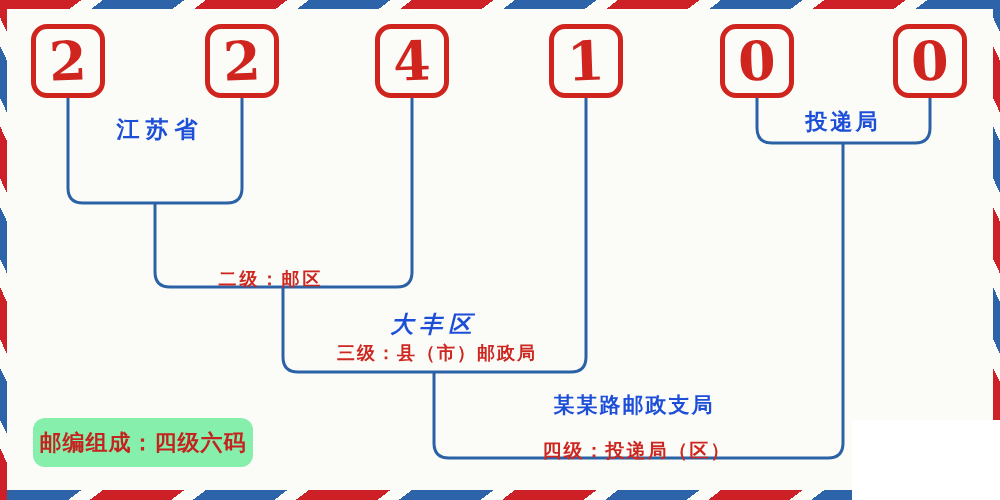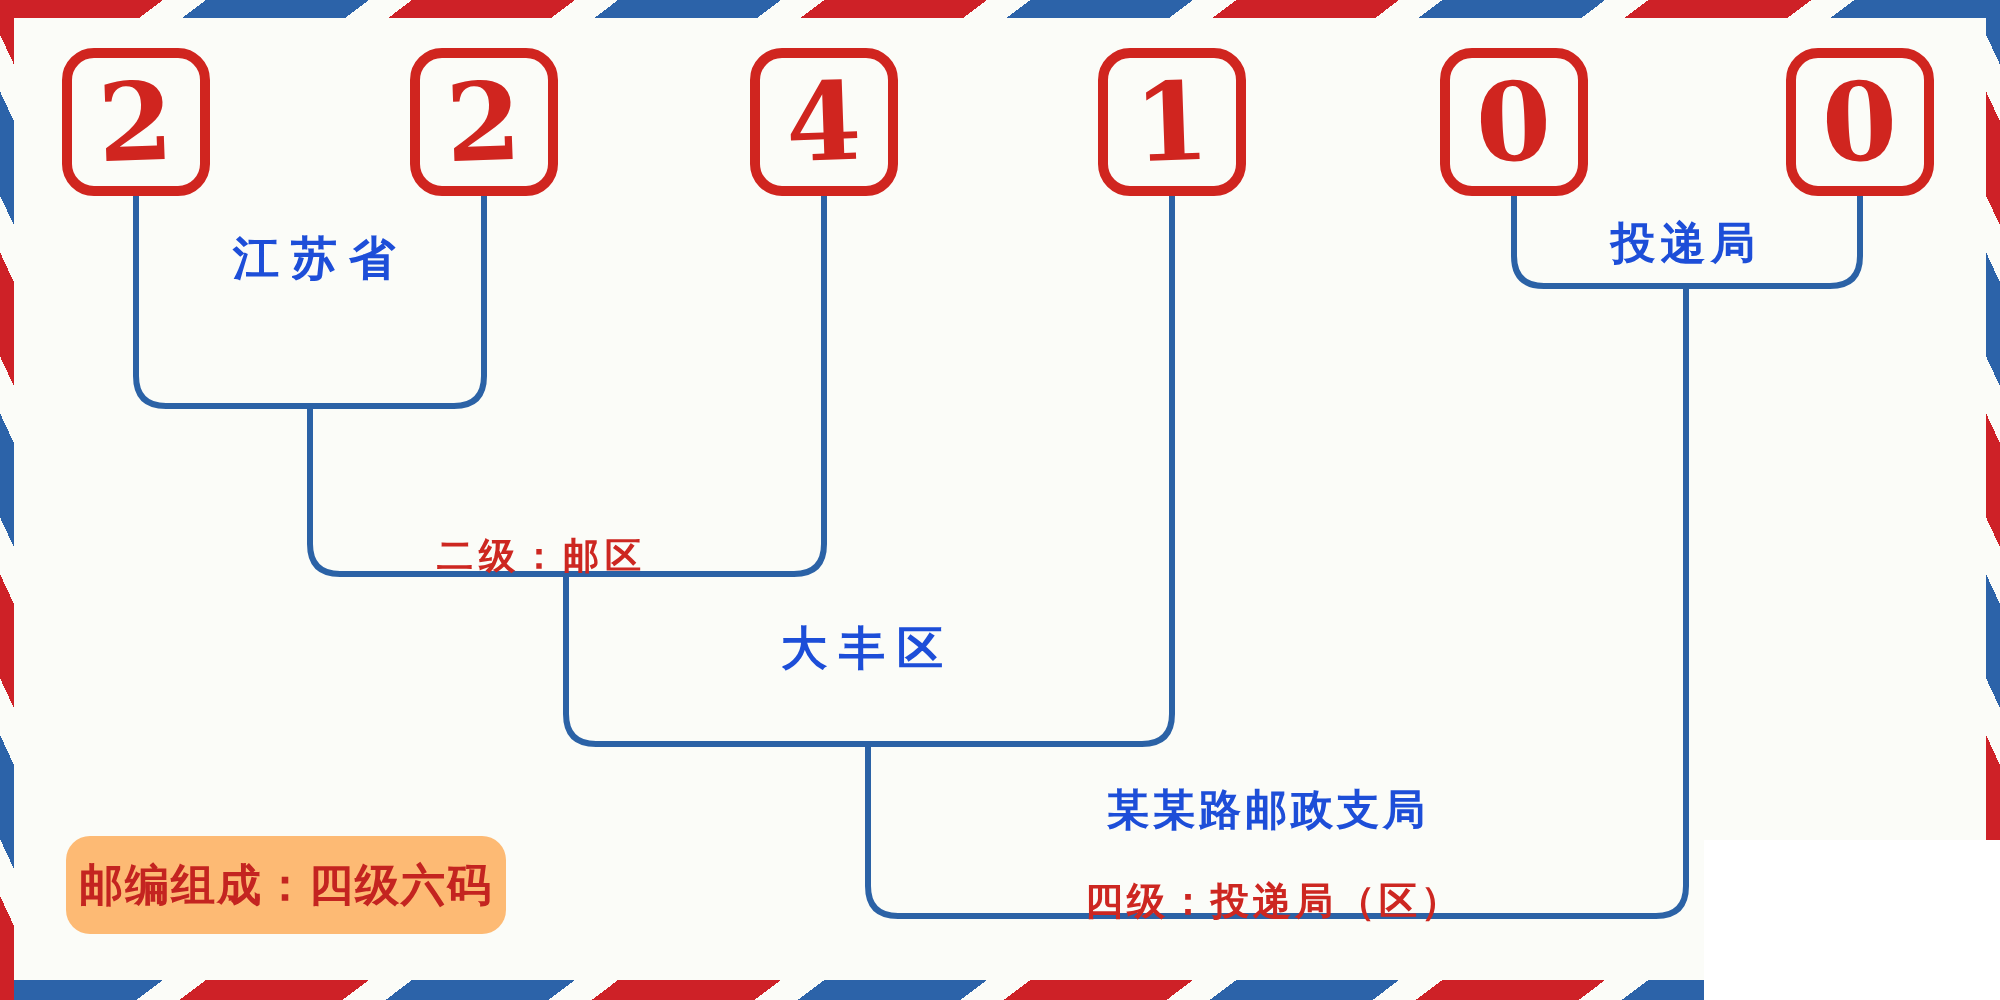--- a/index.html
+++ b/index.html
@@ -57,29 +57,29 @@
   
   .lbl{position:absolute;text-align:center;font-weight:700;}
   .lbl-blue{color:#1d4ed8;}
   .lbl-red{color:#cd2721;}
   .region-title{font-size:23px;letter-spacing:6px;}
   .region-desc{font-size:18px;letter-spacing:2px;line-height:23px;white-space:pre-line;}
   .lv1-region{left:85px;top:114px;width:150px;}
   .lv1-desc{left:70px;top:146px;width:180px;}
   .lv2-region{left:210px;top:224px;width:150px;}
   .lv2-desc{left:191px;top:255px;width:160px;font-size:18px;letter-spacing:3px;margin-top:12px;}
-  .lv3-region{left:359px;top:309px;width:150px;}
+  .lv3-region{left:359px;top:309px;width:150px;font-style:italic;}
   .lv3-desc{left:317px;top:341px;width:240px;}
   .delivery{left:778px;top:107px;width:130px;font-size:22px;letter-spacing:3px;font-family:Liberation Serif, serif;}
   .lv4-region{left:519px;top:391px;width:230px;font-size:21px;letter-spacing:2px;text-align:center;}
   .lv4-desc{left:512px;top:438px;width:250px;font-size:19px;letter-spacing:2px;}
   
   .badge{
     position:absolute;left:33px;top:418px;width:220px;height:49px;
-    background:#fdba74;border-radius:12px;
+    background:#86efac;border-radius:12px;
     display:flex;align-items:center;justify-content:center;
     color:#c42420;font-weight:700;font-size:22px;letter-spacing:1px;
   }
 </style>
 </head>
 <body>
 
 <div class="frame">
 
   <div class="band band-top"></div>
@@ -113,20 +113,21 @@
   </div>
   <div class="digit-box" style="left:893px">
     <span class="digit">0</span>
   </div>
 
   <div class="lbl lbl-blue region-title lv1-region">江苏省</div>
 
   <div class="lbl lbl-red region-desc lv2-desc">二级：邮区</div>
 
   <div class="lbl lbl-blue region-title lv3-region">大丰区</div>
+  <div class="lbl lbl-red region-desc lv3-desc">三级：县（市）邮政局</div>
 
   <div class="lbl lbl-blue delivery">投递局</div>
 
   <div class="lbl lbl-blue lv4-region">某某路邮政支局</div>
   <div class="lbl lbl-red lv4-desc">四级：投递局（区）</div>
 
   <div class="badge">
     <span>邮编组成：四级六码</span>
   </div>
 

